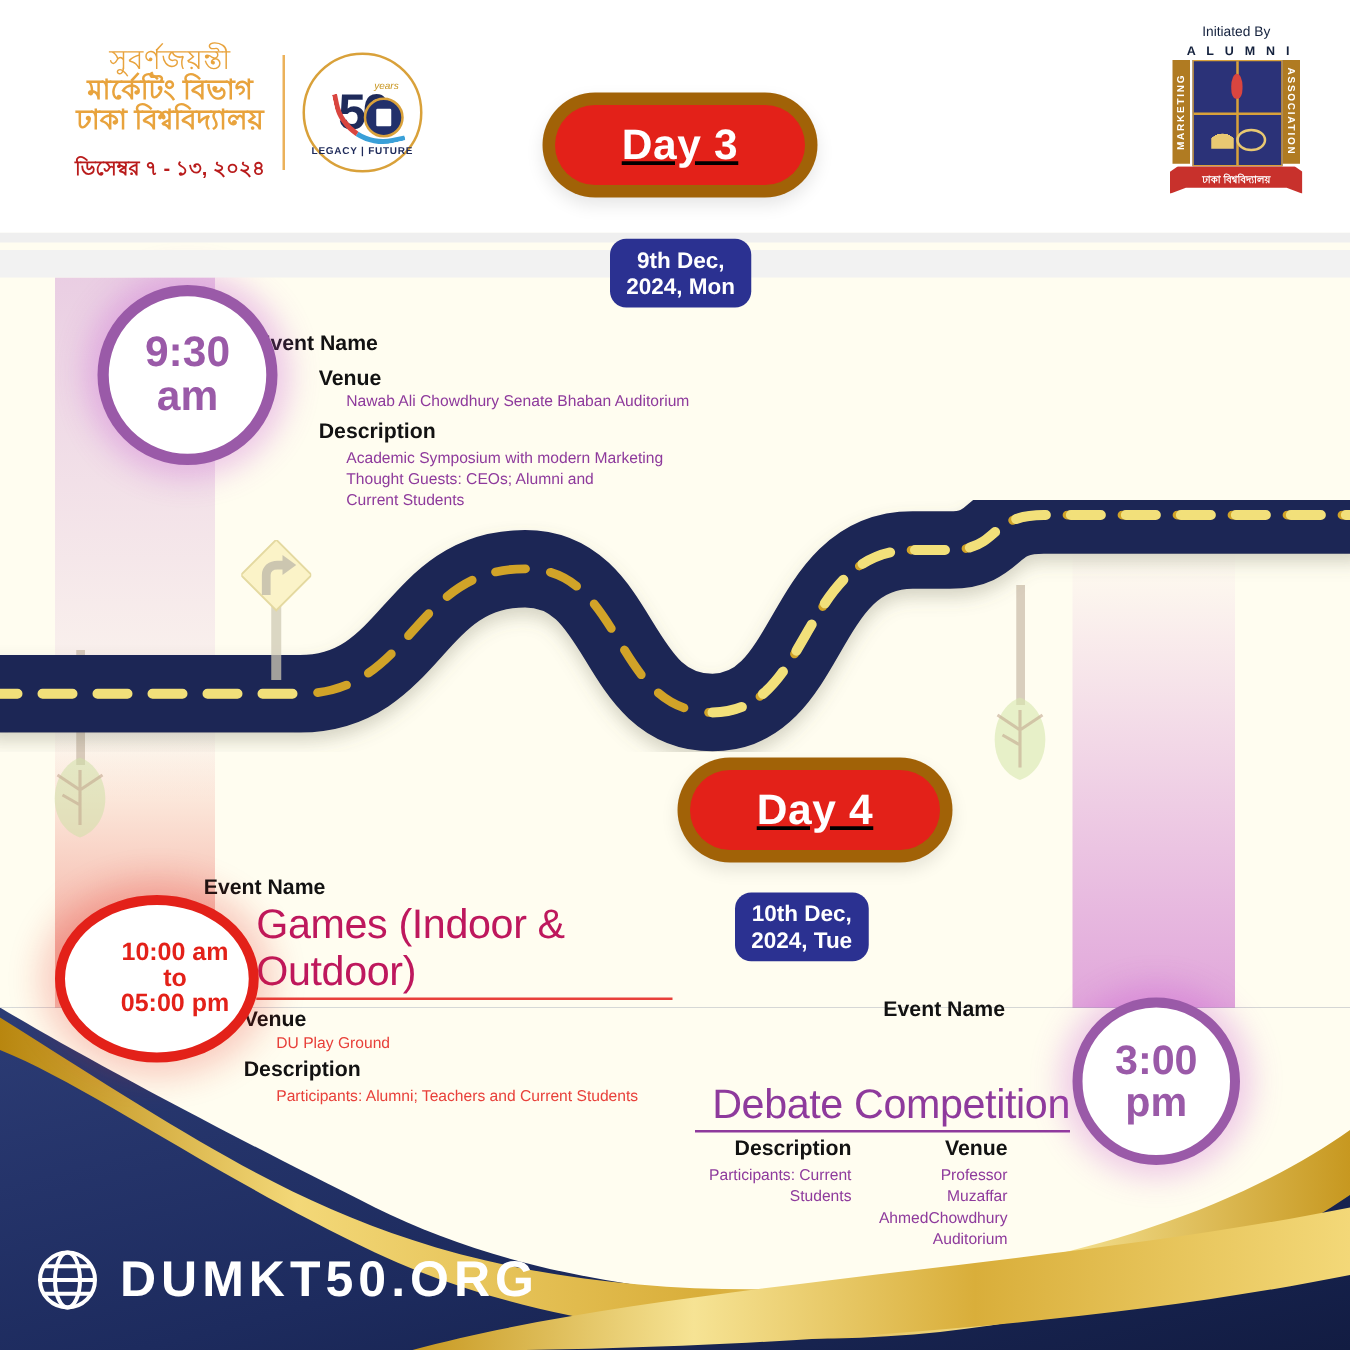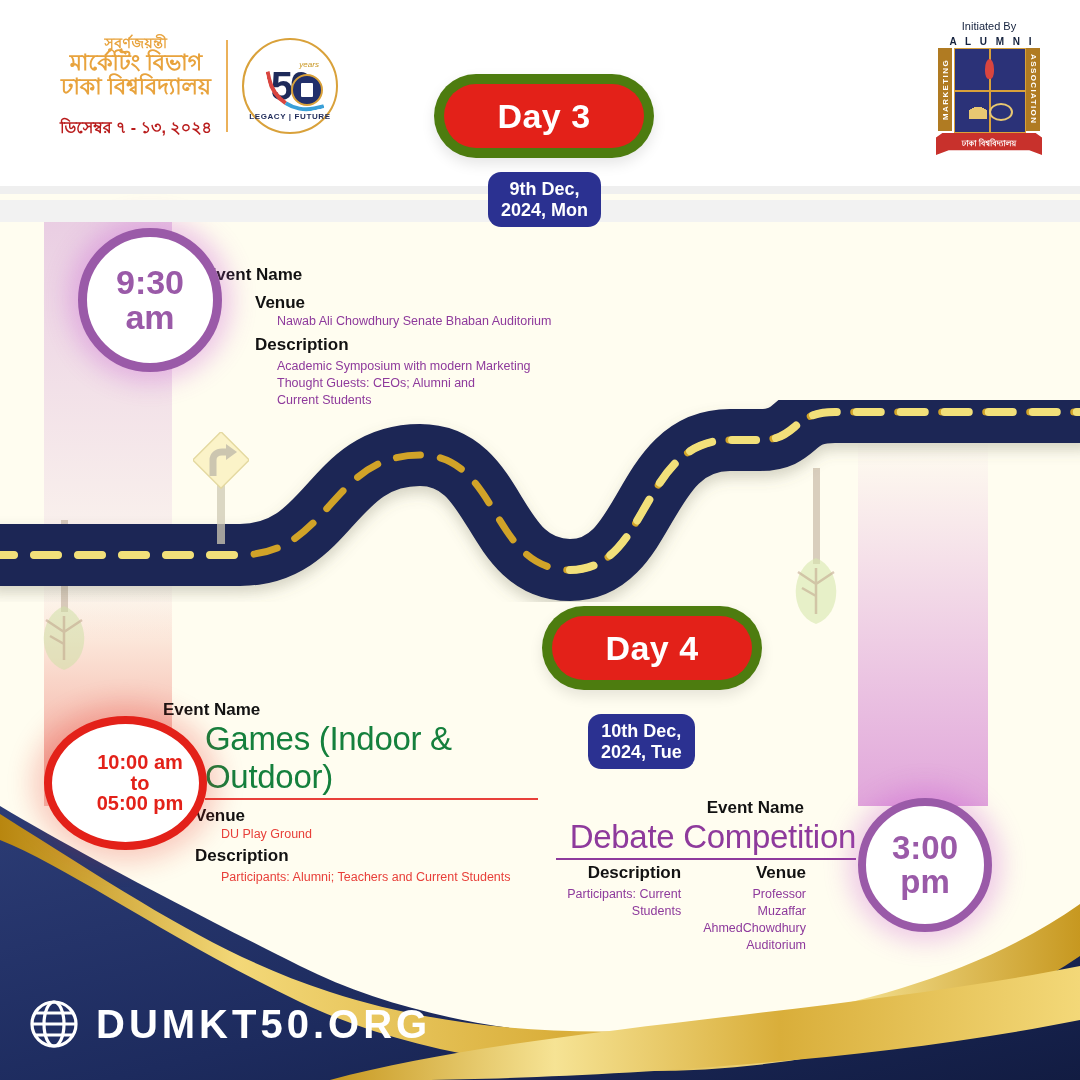--- a/index.html
+++ b/index.html
@@ -8,21 +8,21 @@
     font-family:"Liberation Sans","DejaVu Sans",sans-serif;
     background:#ffffff;
     position:relative;
   }
   #stage{position:absolute;inset:0;width:1080px;height:1080px;overflow:hidden;background:#fffdf0;}
 
   
   .header{position:absolute;left:0;top:0;width:1080px;height:186px;background:#ffffff;z-index:30;}
   .hdr-left{position:absolute;left:60px;top:36px;display:flex;align-items:center;gap:14px;}
   .bn-logo{display:flex;flex-direction:column;align-items:center;line-height:1.08;}
-  .bn-logo .bn1{font-size:14px;font-weight:bold;color:#e8a33d;letter-spacing:.5px;}
+  .bn-logo .bn1{font-size:22px;font-weight:normal;color:#e8a33d;letter-spacing:.5px;}
   .bn-logo .bn2{font-size:22px;font-weight:bold;color:#e8a33d;}
   .bn-logo .bn3{font-size:22px;font-weight:bold;color:#e8a33d;}
   .bn-logo .bn4{font-size:16px;font-weight:bold;color:#b91c1c;margin-top:20px;}
   .vrule{width:2px;height:92px;background:#e8a33d;opacity:.85;}
   .fifty{width:92px;height:92px;border-radius:50%;border:2px solid #d9a13a;
          display:flex;align-items:center;justify-content:center;position:relative;background:#fff;}
   .fifty .num{font-size:40px;font-weight:bold;color:#1e2a5a;letter-spacing:-3px;line-height:1;}
   .fifty .yrs{position:absolute;top:20px;right:17px;font-size:8px;color:#c8951f;font-style:italic;text-align:center;}
   .fifty .seal{position:absolute;left:47px;top:34px;width:28px;height:28px;border-radius:50%;
         background:#22306b;border:2px solid #d9a13a;}
@@ -52,30 +52,30 @@
   .crest .eyeq{position:absolute;right:12px;top:54px;width:20px;height:14px;border:2px solid #e8c872;border-radius:50%;}
   .crest .ribbon{position:absolute;left:6px;bottom:0;width:106px;height:22px;background:#c8312c;
         clip-path:polygon(0 20%,6% 0,94% 0,100% 20%,100% 100%,88% 78%,12% 78%,0 100%);
         color:#fff;font-size:8px;font-weight:bold;display:flex;align-items:flex-start;justify-content:center;padding-top:4px;box-sizing:border-box;}
 
   
   .band1{position:absolute;left:0;top:186px;width:1080px;height:8px;background:#efefef;z-index:28;}
   .band2{position:absolute;left:0;top:200px;width:1080px;height:22px;background:#f2f2f2;z-index:28;}
 
   
-  .day-badge{position:absolute;z-index:40;background:#4d7c0f;border-radius:44px;padding:10px;
-      box-shadow:0 6px 14px rgba(0,0,0,.10);}
+  .day-badge{position:absolute;z-index:40;background:#a16207;border-radius:44px;padding:10px;
+      box-shadow:0 6px 14px rgba(0,0,0,.10);text-decoration:underline;}
   .day-badge .inner{background:#e32119;border-radius:36px;width:200px;height:64px;
       display:flex;align-items:center;justify-content:center;color:#fff;font-size:34px;font-weight:bold;letter-spacing:.5px;}
   #day3{left:434px;top:74px;}
   #day4{left:542px;top:606px;}
 
   .date-pill{position:absolute;z-index:41;background:#2b3191;border-radius:13px;
       color:#fff;font-size:18px;font-weight:bold;line-height:1.14;text-align:center;padding:7px 13px;}
-  #date3{left:488px;top:172px;border-radius:13px;}
+  #date3{left:488px;top:191px;border-radius:13px;}
   #date4{left:588px;top:714px;}
 
   
   .col{position:absolute;z-index:4;}
   #colPurple1{left:44px;top:222px;width:128px;height:420px;
      background:linear-gradient(180deg,rgba(190,110,200,.33),rgba(255,255,245,0));}
   #colRed{left:44px;top:588px;width:128px;height:300px;
      background:linear-gradient(180deg,rgba(255,255,245,0),rgba(226,60,48,.42) 62%,rgba(255,255,245,0));}
   #colPurple2{left:858px;top:438px;width:130px;height:430px;
      background:linear-gradient(180deg,rgba(255,255,245,0),rgba(198,90,200,.55) 88%,rgba(198,90,200,.05));}
@@ -109,29 +109,29 @@
 
   #ev1{left:205px;top:265px;width:360px;}
   #ev1 .title{color:#8e3a9c;}
   #ev1 .rule{background:#8e3a9c;}
   #ev1 .val{color:#8e3a9c;}
   #ev1 .indentA{padding-left:50px;}
   #ev1 .indentB{padding-left:72px;}
   #ev1 .indentC{padding-left:28px;}
 
   #ev2{left:163px;top:700px;width:375px;}
-  #ev2 .title{color:#15803d;}
+  #ev2 .title{color:#be185d;}
   #ev2 .rule{background:#e8403a;}
   #ev2 .val{color:#e8403a;}
   #ev2 .indentA{padding-left:32px;}
   #ev2 .indentB{padding-left:58px;}
   #ev2 .indentC{padding-left:42px;}
 
   #ev3{left:556px;top:798px;width:300px;text-align:right;}
-  #ev3 .title{color:#8e3a9c;}
+  #ev3 .title{color:#8e3a9c;margin-top:46px;}
   #ev3 .rule{background:#8e3a9c;}
   #ev3 .val{color:#8e3a9c;}
   #ev3 .row{display:flex;justify-content:flex-end;gap:22px;margin-top:3px;}
   #ev3 .cell{text-align:right;}
   #ev3 .cellL{text-align:right;}
 
   
   #footer{position:absolute;left:0;top:806px;width:1080px;height:274px;z-index:15;overflow:hidden;}
   .url{position:absolute;left:28px;bottom:30px;display:flex;align-items:center;gap:16px;z-index:20;}
   .url .txt{color:#fff;font-size:40px;font-weight:bold;letter-spacing:4px;}

